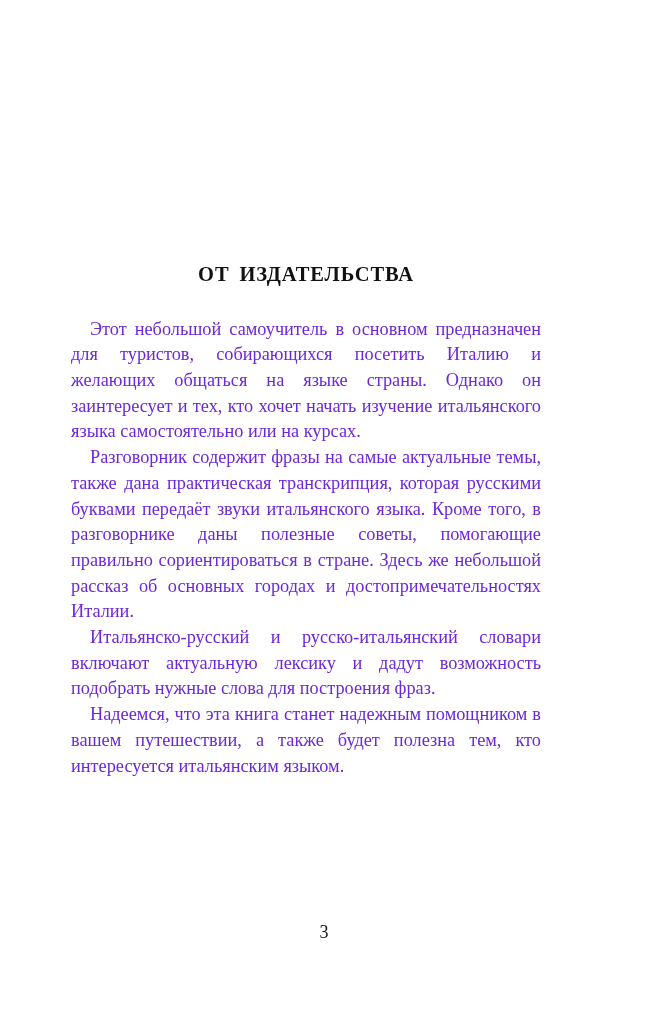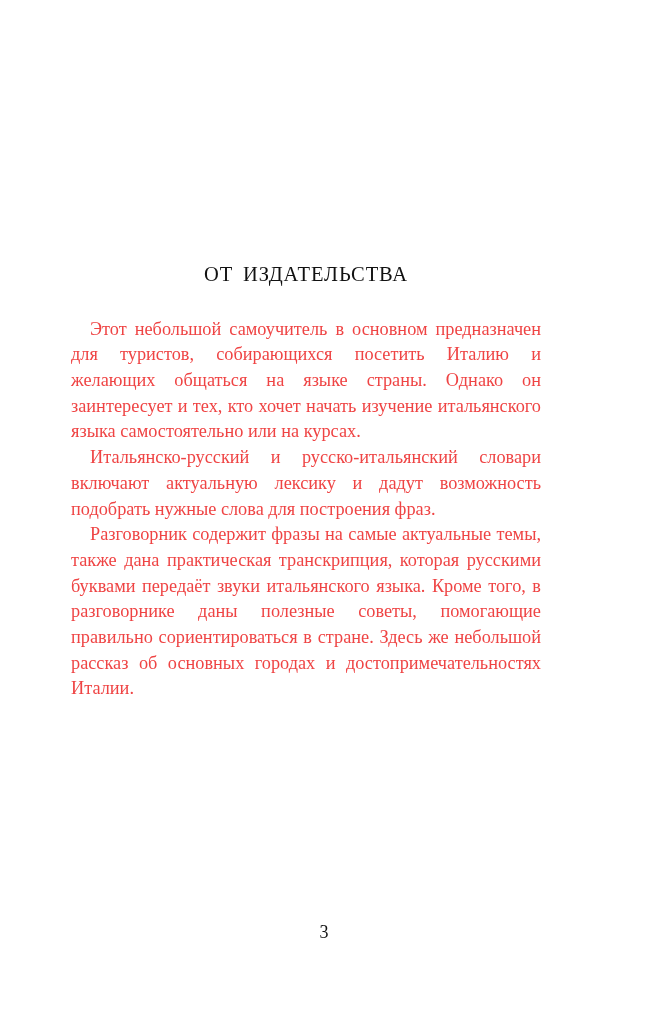--- a/index.html
+++ b/index.html
@@ -20,37 +20,37 @@
     box-sizing: border-box;
   }
   .text-block {
     position: absolute;
     left: 71px;
     top: 262px;
     width: 470px;
   }
   .page-title {
     font-size: 20.5px;
-    font-weight: normal;
+    font-weight: bold;
     text-align: center;
     letter-spacing: 0.9px;
     word-spacing: 4px;
     margin: 0 0 30px 0;
     line-height: 1.2;
     color: #111111;
   }
   .body-copy p {
     margin: 0;
     font-size: 18.3px;
     line-height: 25.7px;
     text-align: justify;
     text-indent: 19px;
     hyphens: manual;
     -webkit-hyphens: manual;
-    color: #ef4444;
+    color: #6d28d9;
   }
   .body-copy p:last-child {
     text-align: justify;
   }
   .page-number {
     position: absolute;
     left: 0;
     right: 0;
     top: 921px;
     text-align: center;
@@ -67,22 +67,23 @@
 <body>
 
 <div class="page">
 
   <div class="text-block">
 
     <h1 class="page-title">ОТ ИЗДАТЕЛЬСТВА</h1>
 
     <div class="body-copy">
       <p>Этот небольшой самоучитель в основном предна­значен для туристов, собирающихся посетить Ита­лию и желающих общаться на языке страны. Однако он заинтересует и тех, кто хочет начать изучение ита­льянского языка самостоятельно или на курсах.</p>
+      <p>Разговорник содержит фразы на самые актуальные темы, также дана практическая транскрипция, кото­рая русскими буквами передаёт звуки итальянского языка. Кроме того, в разговорнике даны полезные советы, помогающие правильно сориентироваться в стране. Здесь же небольшой рассказ об основных го­родах и достопримечательностях Италии.</p>
       <p>Итальянско-русский и русско-итальянский словари включают актуальную лексику и дадут возможность подобрать нужные слова для построения фраз.</p>
-      <p>Разговорник содержит фразы на самые актуальные темы, также дана практическая транскрипция, кото­рая русскими буквами передаёт звуки итальянского языка. Кроме того, в разговорнике даны полезные советы, помогающие правильно сориентироваться в стране. Здесь же небольшой рассказ об основных го­родах и достопримечательностях Италии.</p>
+      <p>Надеемся, что эта книга станет надежным помощ­ником в вашем путешествии, а также будет полезна тем, кто интересуется итальянским языком.</p>
     </div>
 
   </div>
 
   <div class="page-number">
     <span class="pn-inner">3</span>
   </div>
 
 </div>
 

